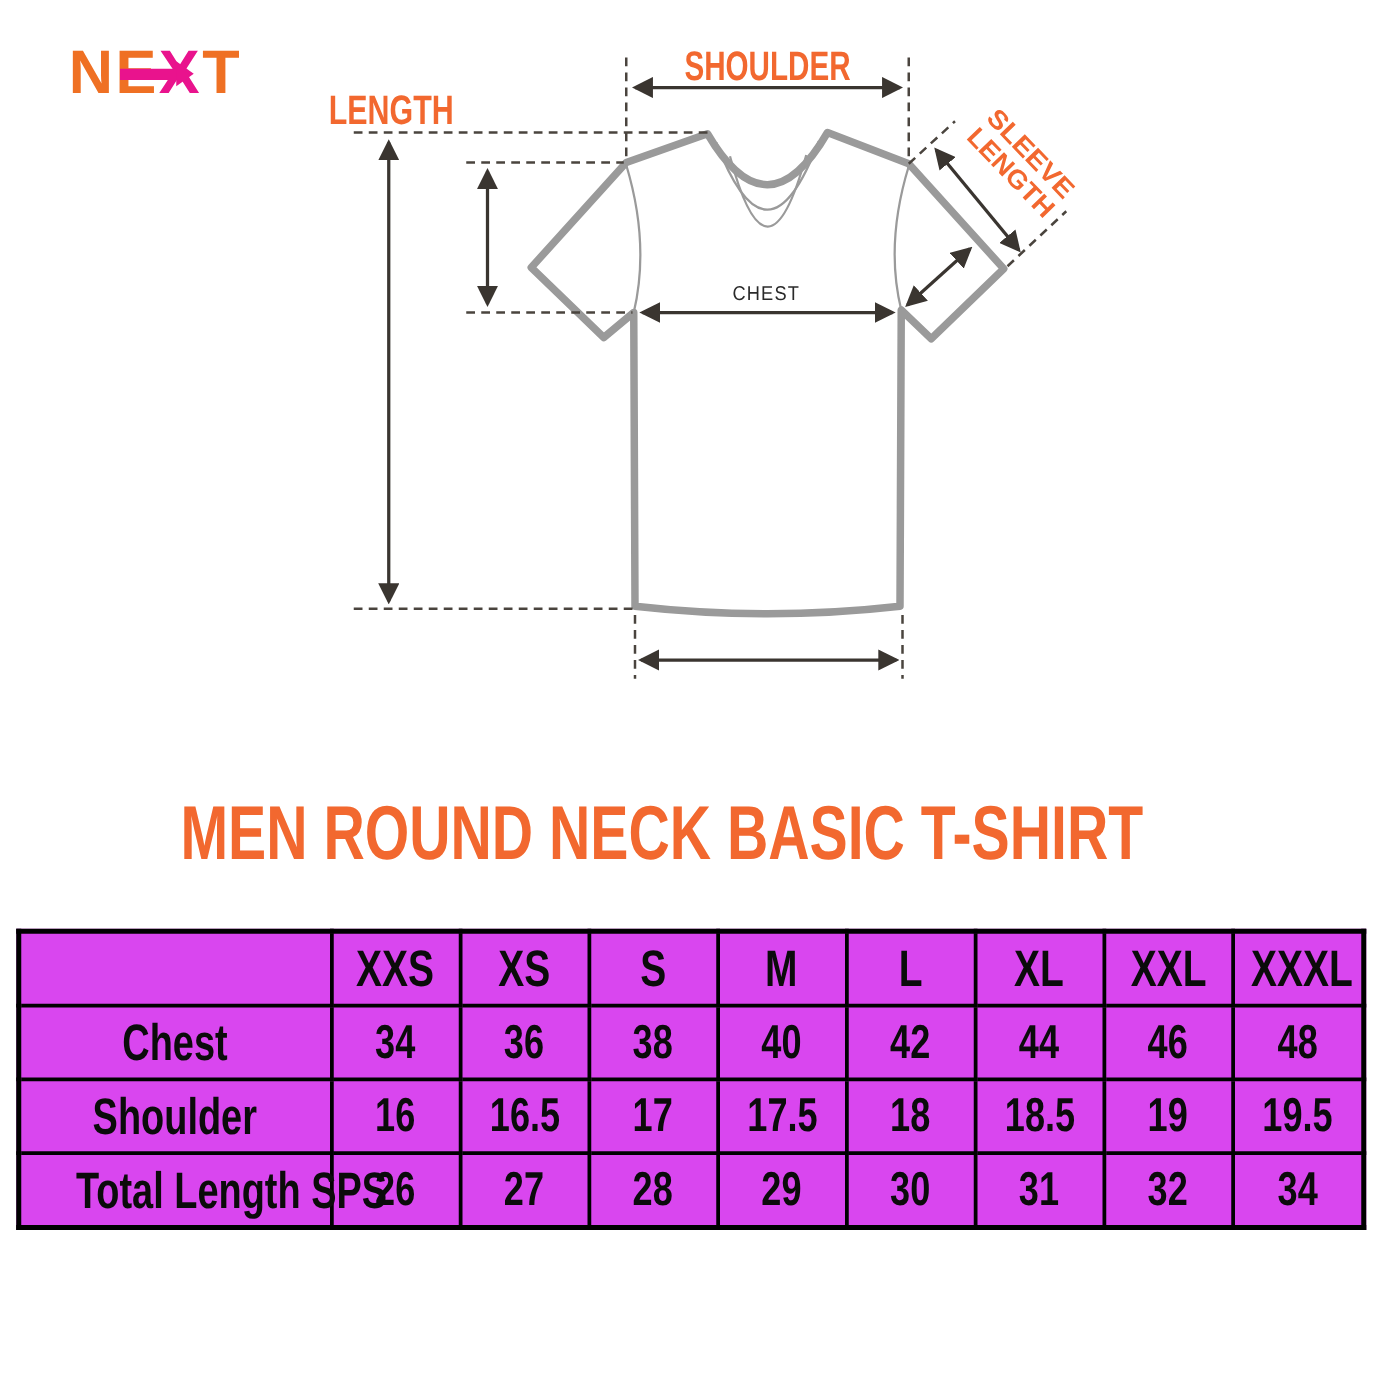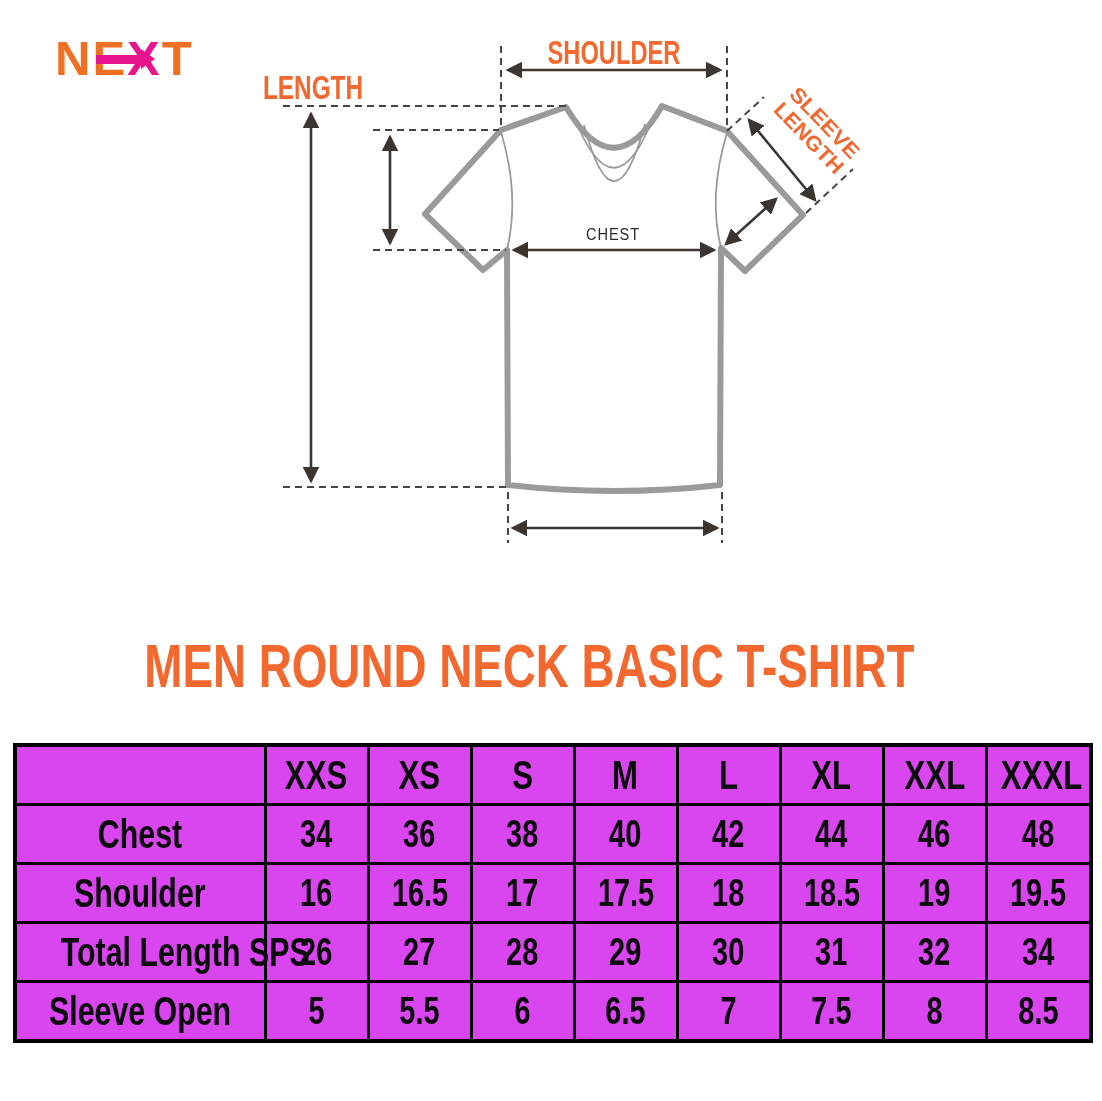--- a/index.html
+++ b/index.html
@@ -154,27 +154,16 @@
       <td><span class="sq lbl">Total Length SPS</span></td>
       <td><span class="sq val">26</span></td>
       <td><span class="sq val">27</span></td>
       <td><span class="sq val">28</span></td>
       <td><span class="sq val">29</span></td>
       <td><span class="sq val">30</span></td>
       <td><span class="sq val">31</span></td>
       <td><span class="sq val">32</span></td>
       <td><span class="sq val">34</span></td>
     </tr>
-    <tr>
-      <td><span class="sq lbl">Sleeve Open</span></td>
-      <td><span class="sq val">5</span></td>
-      <td><span class="sq val">5.5</span></td>
-      <td><span class="sq val">6</span></td>
-      <td><span class="sq val">6.5</span></td>
-      <td><span class="sq val">7</span></td>
-      <td><span class="sq val">7.5</span></td>
-      <td><span class="sq val">8</span></td>
-      <td><span class="sq val">8.5</span></td>
-    </tr>
   </tbody>
     </table>
 
 </div>
 
 </body></html>

